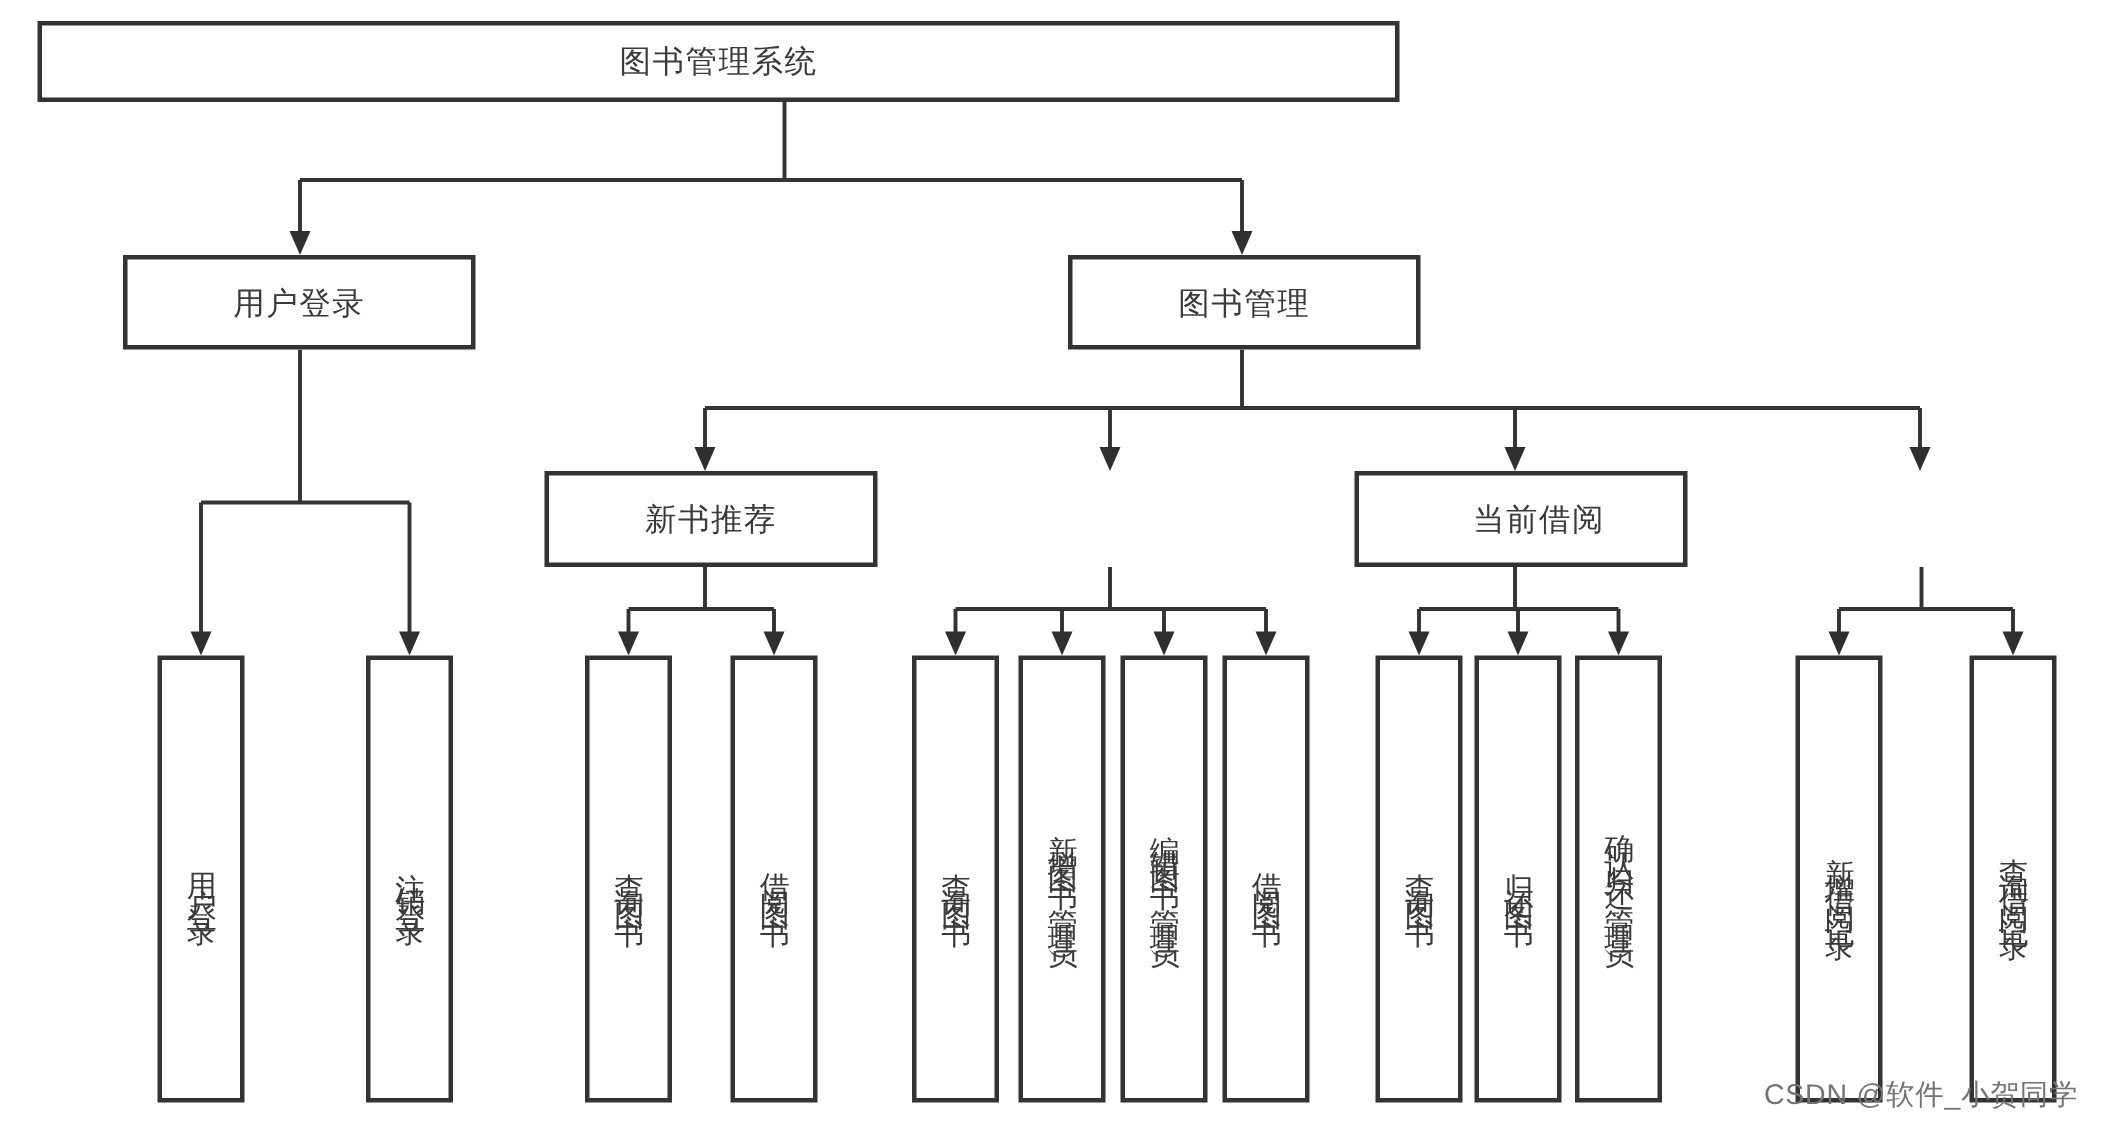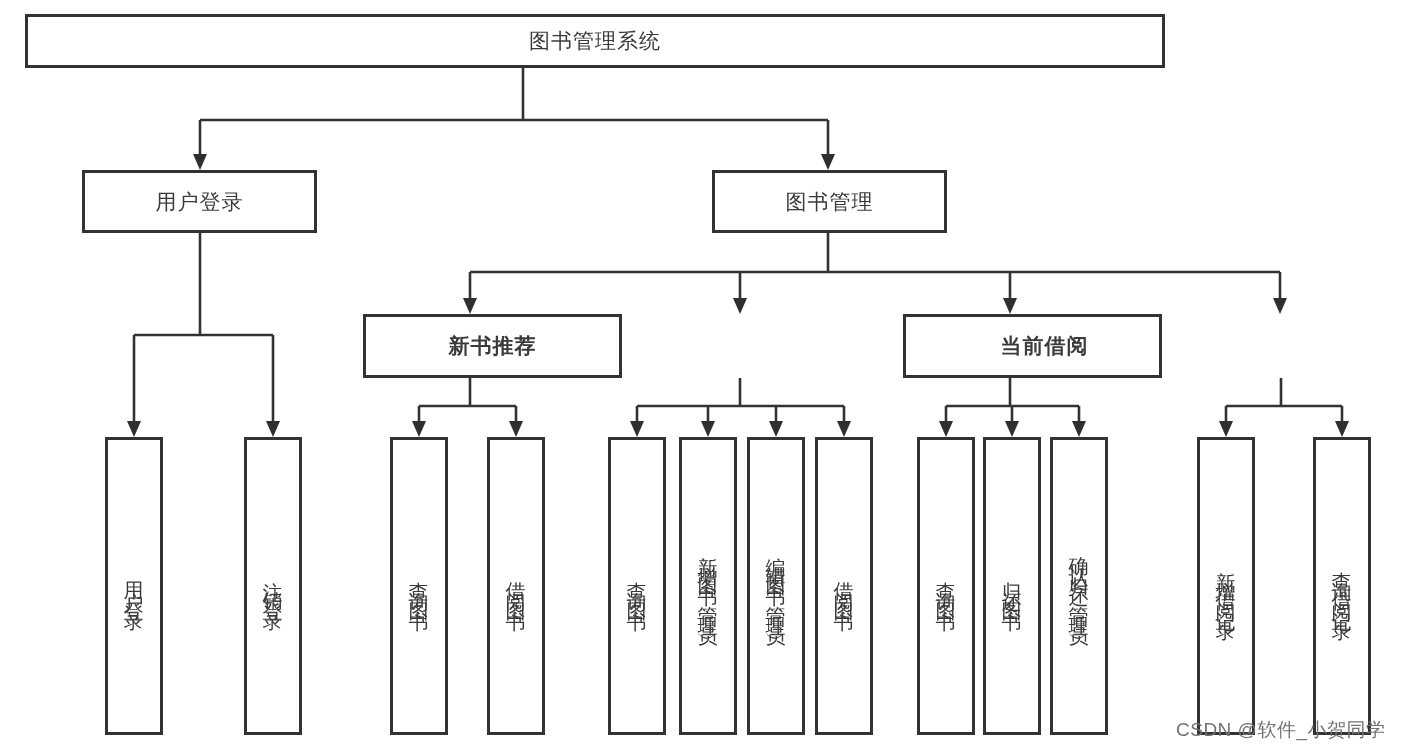--- a/index.html
+++ b/index.html
@@ -22,23 +22,23 @@
     background: #ffffff;
     border: 3px solid #333333;
     display: flex;
     align-items: center;
     justify-content: center;
     font-size: 21px;
     letter-spacing: 1px;
     color: #3a3a3a;
     box-sizing: border-box;
   }
-  .node-root  { left: 25px;  top: 14px;  width: 1140px; height: 54px; }
+  .node-root  { left: 25px;  top: 14px;  width: 908px; height: 54px; }
   .node-l1    { top: 170px; width: 235px; height: 63px; }
-  .node-l2    { top: 314px; width: 259px; height: 64px; font-weight: bold; }
+  .node-l2    { top: 314px; width: 222px; height: 64px; }
   .leaf {
     position: absolute;
     top: 437px; width: 58px; height: 298px;
     background: #ffffff;
     border: 3px solid #333333;
     display: flex;
     align-items: center;
     justify-content: center;
     box-sizing: border-box;
   }

